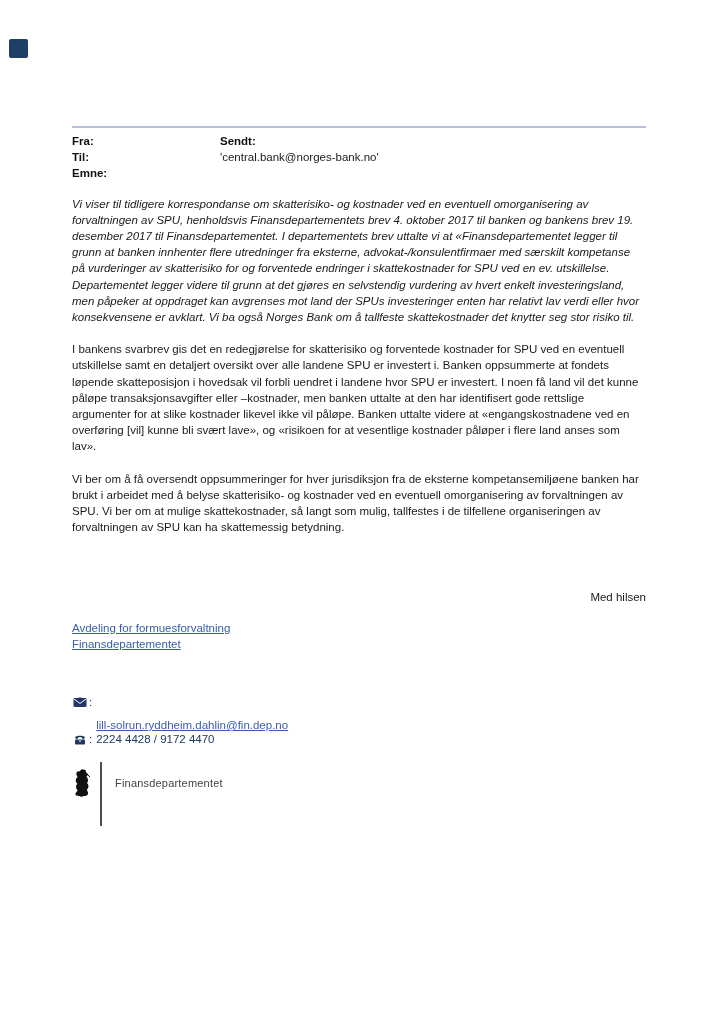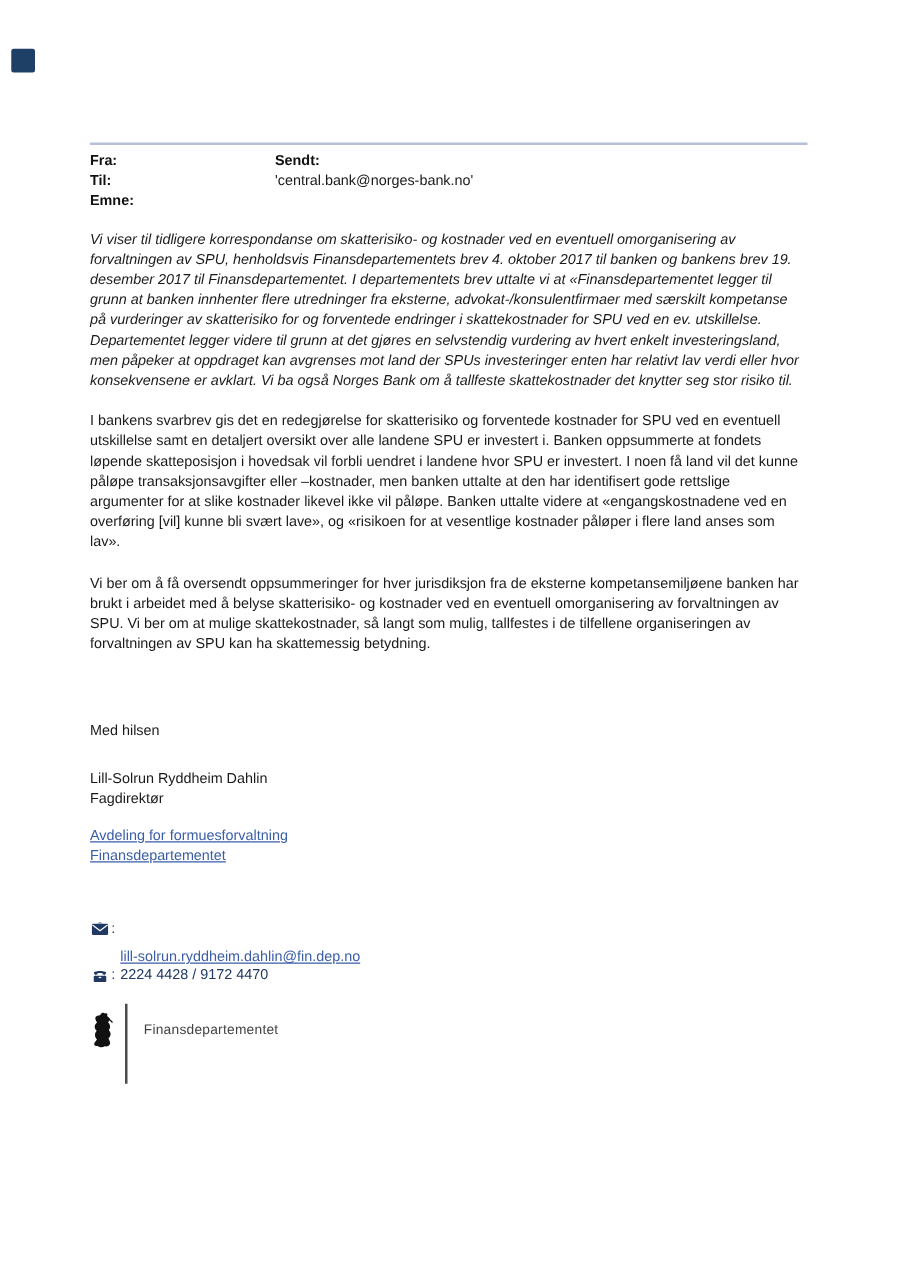--- a/index.html
+++ b/index.html
@@ -17,21 +17,21 @@
     left: 9px;
     top: 39px;
     width: 19px;
     height: 19px;
     background: #1f4066;
     border-radius: 2px;
   }
   .content {
     position: absolute;
     left: 72px;
-    top: 0;
+    top: 12px;
     width: 574px;
   }
   .rule {
     margin-top: 114px;
     height: 2px;
     background: #b6c0d8;
   }
   .header-fields {
     margin-top: 5px;
     display: grid;
@@ -41,21 +41,21 @@
   }
   .header-fields .label { font-weight: bold; color: #111; }
   .header-fields .value { color: #1a1a1a; }
   .body-text p {
     margin: 16px 0 0 0;
     font-size: 11.5px;
     line-height: 16.2px;
     text-align: left;
   }
   .body-text p.first { margin-top: 14px; font-style: italic; }
-  .closing { margin-top: 54px; font-size: 11.5px; line-height: 16.2px; }
+  .closing { margin-top: 54px; font-size: 11.5px; line-height: 16.2px; text-align: right; }
   .sig-block { margin-top: 21px; font-size: 11.5px; line-height: 16.2px; }
   .sig-links { margin-top: 14px; font-size: 11.5px; line-height: 16.2px; }
   a.doc-link, .doc-link {
     color: #3a5da8;
     text-decoration: underline;
     cursor: pointer;
     margin-top: 46px;
   }
   .contact { margin-top: 20px; font-size: 11.5px; line-height: 14px; color: #1f3864; }
   .contact .row { display: flex; align-items: center; }
@@ -93,24 +93,20 @@
     </div>
 
     <div class="body-text">
       <p class="first">Vi viser til tidligere korrespondanse om skatterisiko- og kostnader ved en eventuell omorganisering av forvaltningen av SPU, henholdsvis Finansdepartementets brev 4. oktober 2017 til banken og bankens brev 19. desember 2017 til Finansdepartementet. I departementets brev uttalte vi at «Finansdepartementet legger til grunn at banken innhenter flere utredninger fra eksterne, advokat-/konsulentfirmaer med særskilt kompetanse på vurderinger av skatterisiko for og forventede endringer i skattekostnader for SPU ved en ev. utskillelse. Departementet legger videre til grunn at det gjøres en selvstendig vurdering av hvert enkelt investeringsland, men påpeker at oppdraget kan avgrenses mot land der SPUs investeringer enten har relativt lav verdi eller hvor konsekvensene er avklart. Vi ba også Norges Bank om å tallfeste skattekostnader det knytter seg stor risiko til.</p>
       <p>I bankens svarbrev gis det en redegjørelse for skatterisiko og forventede kostnader for SPU ved en eventuell utskillelse samt en detaljert oversikt over alle landene SPU er investert i. Banken oppsummerte at fondets løpende skatteposisjon i hovedsak vil forbli uendret i landene hvor SPU er investert. I noen få land vil det kunne påløpe transaksjonsavgifter eller –kostnader, men banken uttalte at den har identifisert gode rettslige argumenter for at slike kostnader likevel ikke vil påløpe. Banken uttalte videre at «engangskostnadene ved en overføring [vil] kunne bli svært lave», og «risikoen for at vesentlige kostnader påløper i flere land anses som lav».</p>
       <p>Vi ber om å få oversendt oppsummeringer for hver jurisdiksjon fra de eksterne kompetansemiljøene banken har brukt i arbeidet med å belyse skatterisiko- og kostnader ved en eventuell omorganisering av forvaltningen av SPU. Vi ber om at mulige skattekostnader, så langt som mulig, tallfestes i de tilfellene organiseringen av forvaltningen av SPU kan ha skattemessig betydning.</p>
     </div>
 
     <div class="closing">Med hilsen</div>
 
-    <div class="sig-block">
-      <div>Lill-Solrun Ryddheim Dahlin</div>
-      <div>Fagdirektør</div>
-    </div>
 
     <div class="sig-links">
       <div><a class="doc-link">Avdeling for formuesforvaltning</a></div>
       <div><a class="doc-link">Finansdepartementet</a></div>
     </div>
 
     <div class="contact">
       <div class="row">
         <span class="icon">
           <svg width="14" height="11" viewBox="0 0 14 11">

